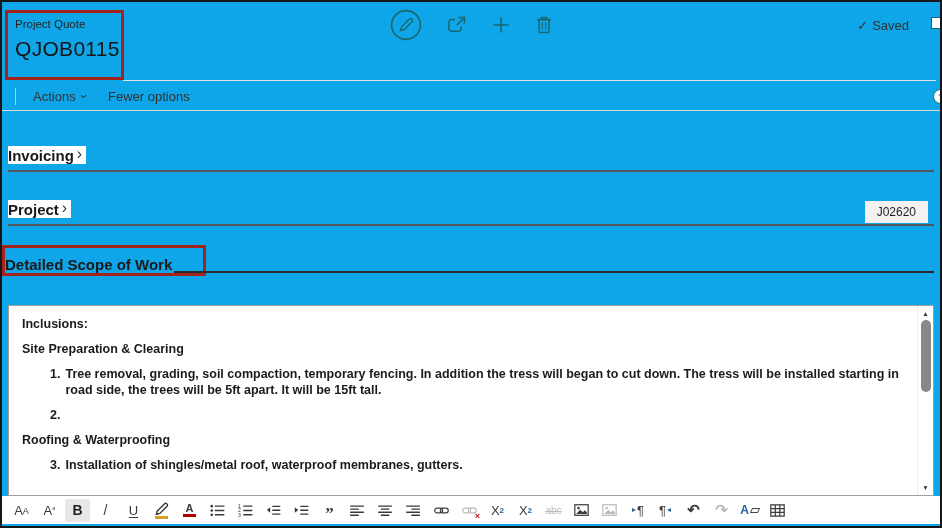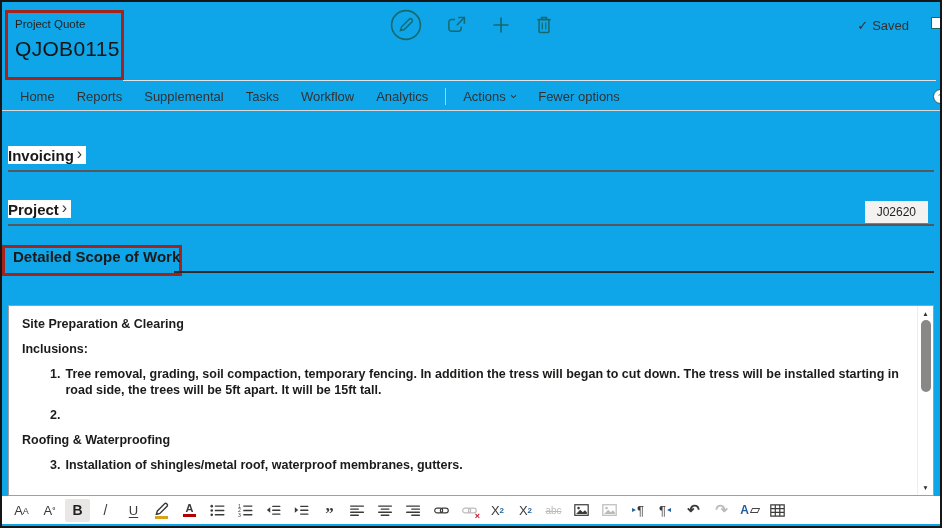--- a/index.html
+++ b/index.html
@@ -42,21 +42,21 @@
   #invoicing-title{top:144px}
   #project-title{top:198px}
   .sec-line{position:absolute;left:6px;right:6px;height:2px;background:var(--rule)}
   #invoicing-line{top:168px}
   #project-line{top:222px}
   .fields{position:absolute;right:12px;display:flex;gap:2px}
   #invoicing-fields{top:145px}
   #project-fields{top:199px}
   .fieldbox{height:22px;line-height:22px;background:var(--field-bg);padding:0 12px;font-size:12px;color:#201f1e;white-space:nowrap;cursor:pointer}
 
-  #scope-box{left:0;top:243px;width:180px;height:31px;display:flex;align-items:flex-start;padding-left:8px}
+  #scope-box{left:0;top:243px;width:204px;height:31px;display:flex;align-items:flex-end;padding-left:0}
   #scope-title{font-size:15px;font-weight:700;color:#1b1a19;white-space:nowrap}
   #scope-line{position:absolute;left:172px;right:6px;top:269px;height:1.5px;background:#2b2b2b}
 
   
   .editor{position:absolute;left:6px;right:6px;top:303px;height:191px;border:1px solid #a19f9d;background:#fff}
   .ed-content{position:absolute;left:0;top:0;right:17px;bottom:0;overflow:hidden;padding:10px 8px 0 13px;font-size:12.5px;color:#1c1b1a;font-weight:700;line-height:16px;cursor:text}
   .blk{margin-bottom:9px}
   .blk-num{display:flex;padding-left:28px}
   .blk-num .num{margin-right:5px;white-space:nowrap}
   .sb{position:absolute;right:0;top:0;bottom:0;width:16px;border-left:1px solid #ededed;background:#fff}
@@ -119,28 +119,20 @@
           </svg></span>
       </button>
     </div>
   <div class="saved">
     <span>✓</span>
     <span>Saved</span>
   </div>
   <div class="popout"></div>
 
   <div class="menubar">
-    <div class="menu-items" id="menu-items">
-        <div class="menu-item">Home</div>
-        <div class="menu-item">Reports</div>
-        <div class="menu-item">Supplemental</div>
-        <div class="menu-item">Tasks</div>
-        <div class="menu-item">Workflow</div>
-        <div class="menu-item">Analytics</div>
-      </div>
     <div class="vdiv"></div>
     <div class="menu-item">
       <span>Actions</span><span class="dchev"></span>
     </div>
     <div class="menu-item">Fewer options</div>
     <div class="help-ring">?</div>
   </div>
 
   <div class="section-title" id="invoicing-title">
     <span>Invoicing</span>
@@ -157,22 +149,22 @@
     </div>
   <div class="sec-line" id="project-line"></div>
 
   <div class="annotation-box" id="scope-box">
     <span id="scope-title">Detailed Scope of Work</span>
   </div>
   <div id="scope-line"></div>
 
   <div class="editor">
     <div class="ed-content" id="ed-content">
+        <div class="blk">Inclusions:</div>
         <div class="blk">Site Preparation &amp; Clearing</div>
-        <div class="blk">Inclusions:</div>
         <div class="blk blk-num">
           <span class="num">1.</span>
           <span>Tree removal, grading, soil compaction, temporary fencing. In addition the tress will began to cut down. The tress will be installed starting in road side, the trees will be 5ft apart. It will be 15ft tall.</span>
         </div>
         <div class="blk blk-num">
           <span class="num">2.</span>
         </div>
         <div class="blk">Roofing &amp; Waterproofing</div>
         <div class="blk blk-num">
           <span class="num">3.</span>

